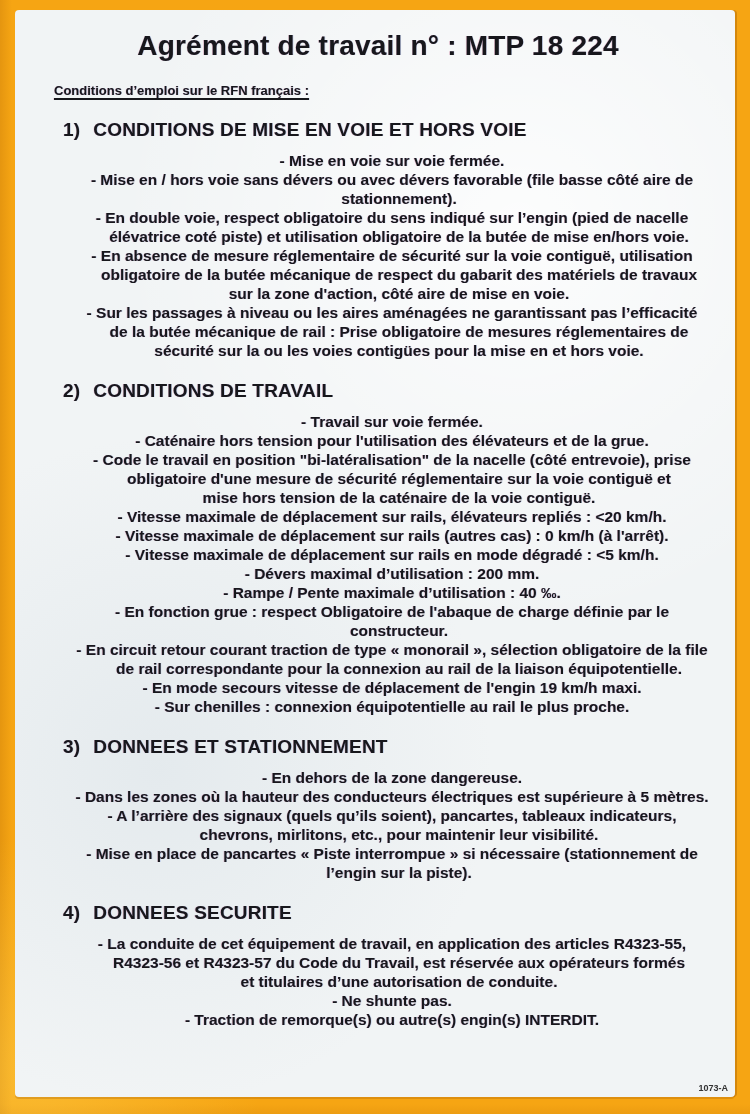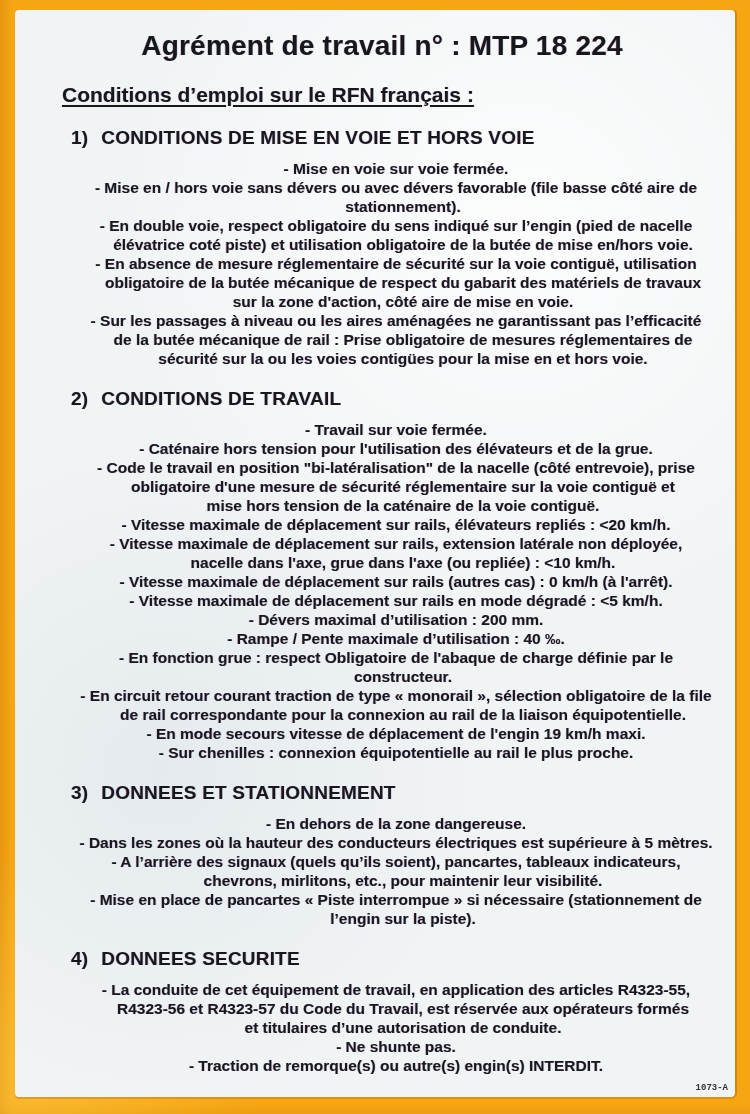--- a/index.html
+++ b/index.html
@@ -22,36 +22,36 @@
     position:absolute;
     left:15px; top:10px;
     width:720px; height:1087px;
     background:
       radial-gradient(circle at 70% 20%, rgba(255,255,255,.8), rgba(255,255,255,0) 40%),
       radial-gradient(circle at 20% 70%, rgba(190,205,215,.25), rgba(190,205,215,0) 35%),
       #f1f4f5;
     border-radius:4px;
     box-shadow:2px 0 0 rgba(150,80,0,.35), 0 2px 0 rgba(150,80,0,.25);
     box-sizing:border-box;
-    padding:12px 20px 0 34px;
+    padding:12px 20px 0 26px;
     color:#17171c;
   }
   .paper, .paper *{
     text-shadow:-0.6px 0 0 rgba(185,25,90,.22), 0.6px 0 0 rgba(35,85,200,.22);
   }
   h1{
     margin:8px 0 0 0;
     font-size:28px;
     font-weight:700;
     text-align:center;
     letter-spacing:.2px;
   }
   h2{
     margin:21px 0 0 13px;
-    font-size:21px;
+    font-size:13px;
     font-weight:700;
     text-decoration:underline;
     text-decoration-thickness:2px;
     text-underline-offset:3px;
     display:inline-block;
     text-align:center;
   }
   #sections{display:block;}
   .sec-h{
     margin:20px 0 0 0;
@@ -76,21 +76,20 @@
     text-indent:-14px;
   }
   ul.items li::before{content:"- ";}
   .ref{
     position:absolute;
     right:7px; bottom:4px;
     font-size:9px;
     font-weight:700;
     color:#333;
     text-shadow:none;
-    font-family:Liberation Mono, monospace;
   }
 </style>
 </head>
 <body>
 
 <div class="frame">
   <div class="paper">
     <h1>Agrément de travail n° : MTP 18 224</h1>
     <h2>Conditions d’emploi sur le RFN français :</h2>
     <div id="sections">
@@ -117,22 +116,20 @@
     <h3 class="sec-h">
       <span class="num">2)</span><span class="sec-title">CONDITIONS DE TRAVAIL</span>
     </h3>
     <ul class="items">
             <li>Travail sur voie fermée.</li>
             <li>Caténaire hors tension pour l'utilisation des élévateurs et de la grue.</li>
             <li>Code le travail en position "bi-latéralisation" de la nacelle (côté entrevoie), prise
 obligatoire d'une mesure de sécurité réglementaire sur la voie contiguë et
 mise hors tension de la caténaire de la voie contiguë.</li>
             <li>Vitesse maximale de déplacement sur rails, élévateurs repliés : &lt;20 km/h.</li>
-            <li>Vitesse maximale de déplacement sur rails, extension latérale non déployée,
-nacelle dans l'axe, grue dans l'axe (ou repliée) : &lt;10 km/h.</li>
             <li>Vitesse maximale de déplacement sur rails (autres cas) : 0 km/h (à l'arrêt).</li>
             <li>Vitesse maximale de déplacement sur rails en mode dégradé : &lt;5 km/h.</li>
             <li>Dévers maximal d’utilisation : 200 mm.</li>
             <li>Rampe / Pente maximale d’utilisation : 40 ‰.</li>
             <li>En fonction grue : respect Obligatoire de l'abaque de charge définie par le
 constructeur.</li>
             <li>En circuit retour courant traction de type « monorail », sélection obligatoire de la file
 de rail correspondante pour la connexion au rail de la liaison équipotentielle.</li>
             <li>En mode secours vitesse de déplacement de l'engin 19 km/h maxi.</li>
             <li>Sur chenilles : connexion équipotentielle au rail le plus proche.</li>

